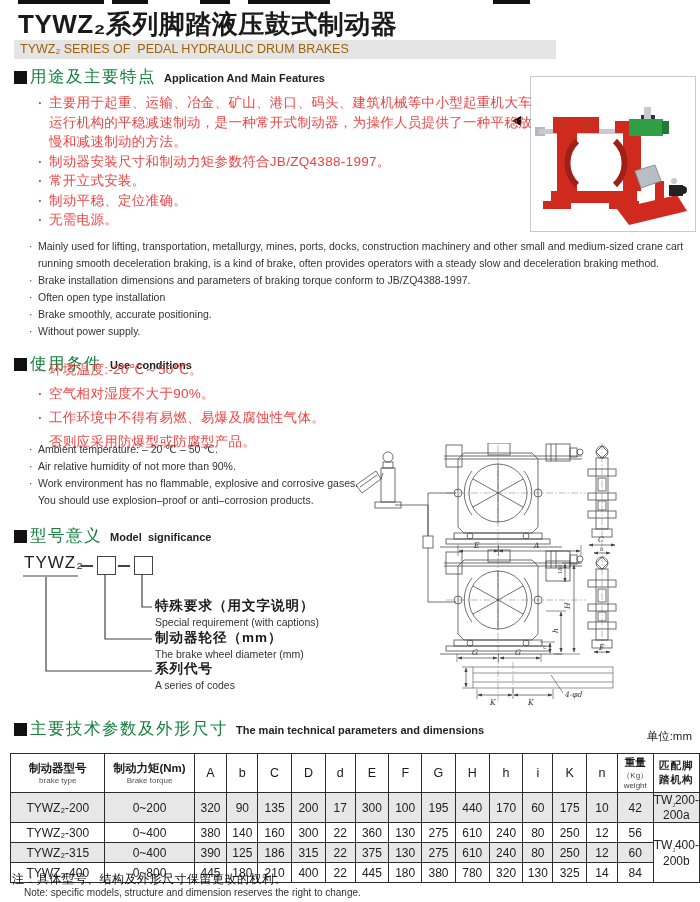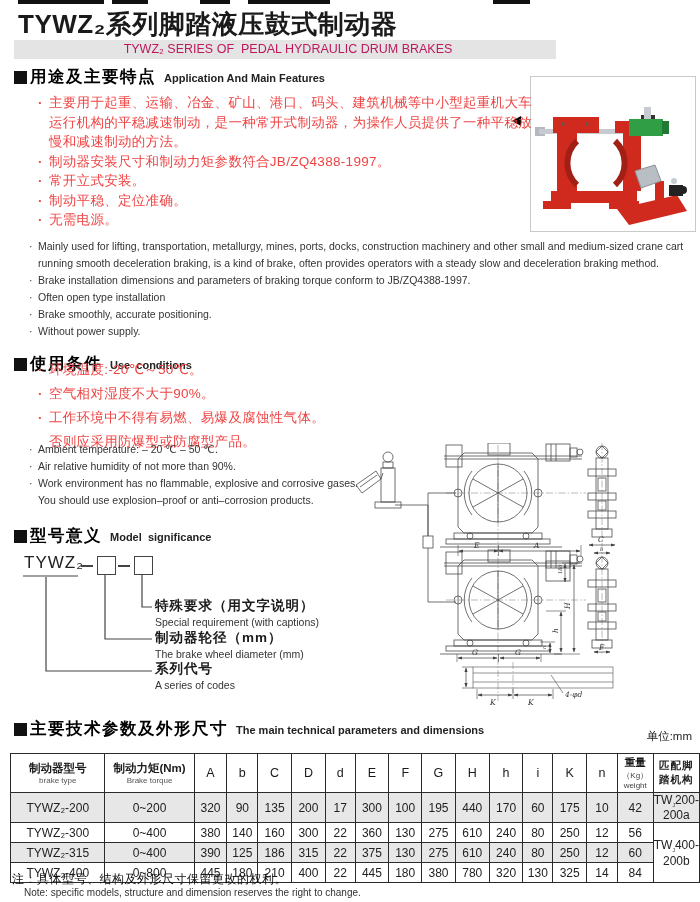--- a/index.html
+++ b/index.html
@@ -4,25 +4,25 @@
 <style>
   html,body{margin:0;padding:0;background:#fff;}
   #page{position:relative;width:700px;height:902px;background:#fff;overflow:hidden;
         font-family:"Liberation Sans","DejaVu Sans",sans-serif;color:#1a1a1a;}
   .abs{position:absolute;}
   
   .topdash{position:absolute;top:0;height:4px;background:#111;}
   
   #title{left:18px;top:7px;font-size:26px;font-weight:bold;letter-spacing:.5px;color:#1a1a1a;}
   #subtitlebar{left:14px;top:40px;width:542px;height:19px;background:#e4e4e4;}
-  #subtitlebar span{display:block;padding:2px 0 0 6px;font-size:12.5px;color:#be185d;white-space:pre;text-align:center;}
+  #subtitlebar span{display:block;padding:2px 0 0 6px;font-size:12.5px;color:#a16207;white-space:pre;}
   
   .sec-h{position:absolute;display:flex;align-items:baseline;}
   .sec-h .sq{width:13px;height:13px;background:#111;align-self:center;margin-right:3px;flex:none;}
-  .sec-h .cn{font-size:16.5px;font-weight:bold;letter-spacing:1.5px;color:#000000;}
+  .sec-h .cn{font-size:16.5px;font-weight:normal;letter-spacing:1.5px;color:#15803d;}
   .sec-h .en{font-size:11px;font-weight:bold;color:#222;margin-left:8px;white-space:pre;}
   
   .blist{position:absolute;}
   .li{position:relative;padding-left:13px;font-size:13.5px;line-height:19.5px;letter-spacing:.3px;
       color:#ef4444;white-space:pre-line;}
   .li::before{content:"·";position:absolute;left:2px;top:0;font-weight:bold;}
   .li-en{position:relative;padding-left:10px;font-size:10.5px;line-height:17px;color:#333;white-space:pre-line;}
   .li-en::before{content:"·";position:absolute;left:1px;top:0;}
   .lh24 .li{line-height:24px;}
   

